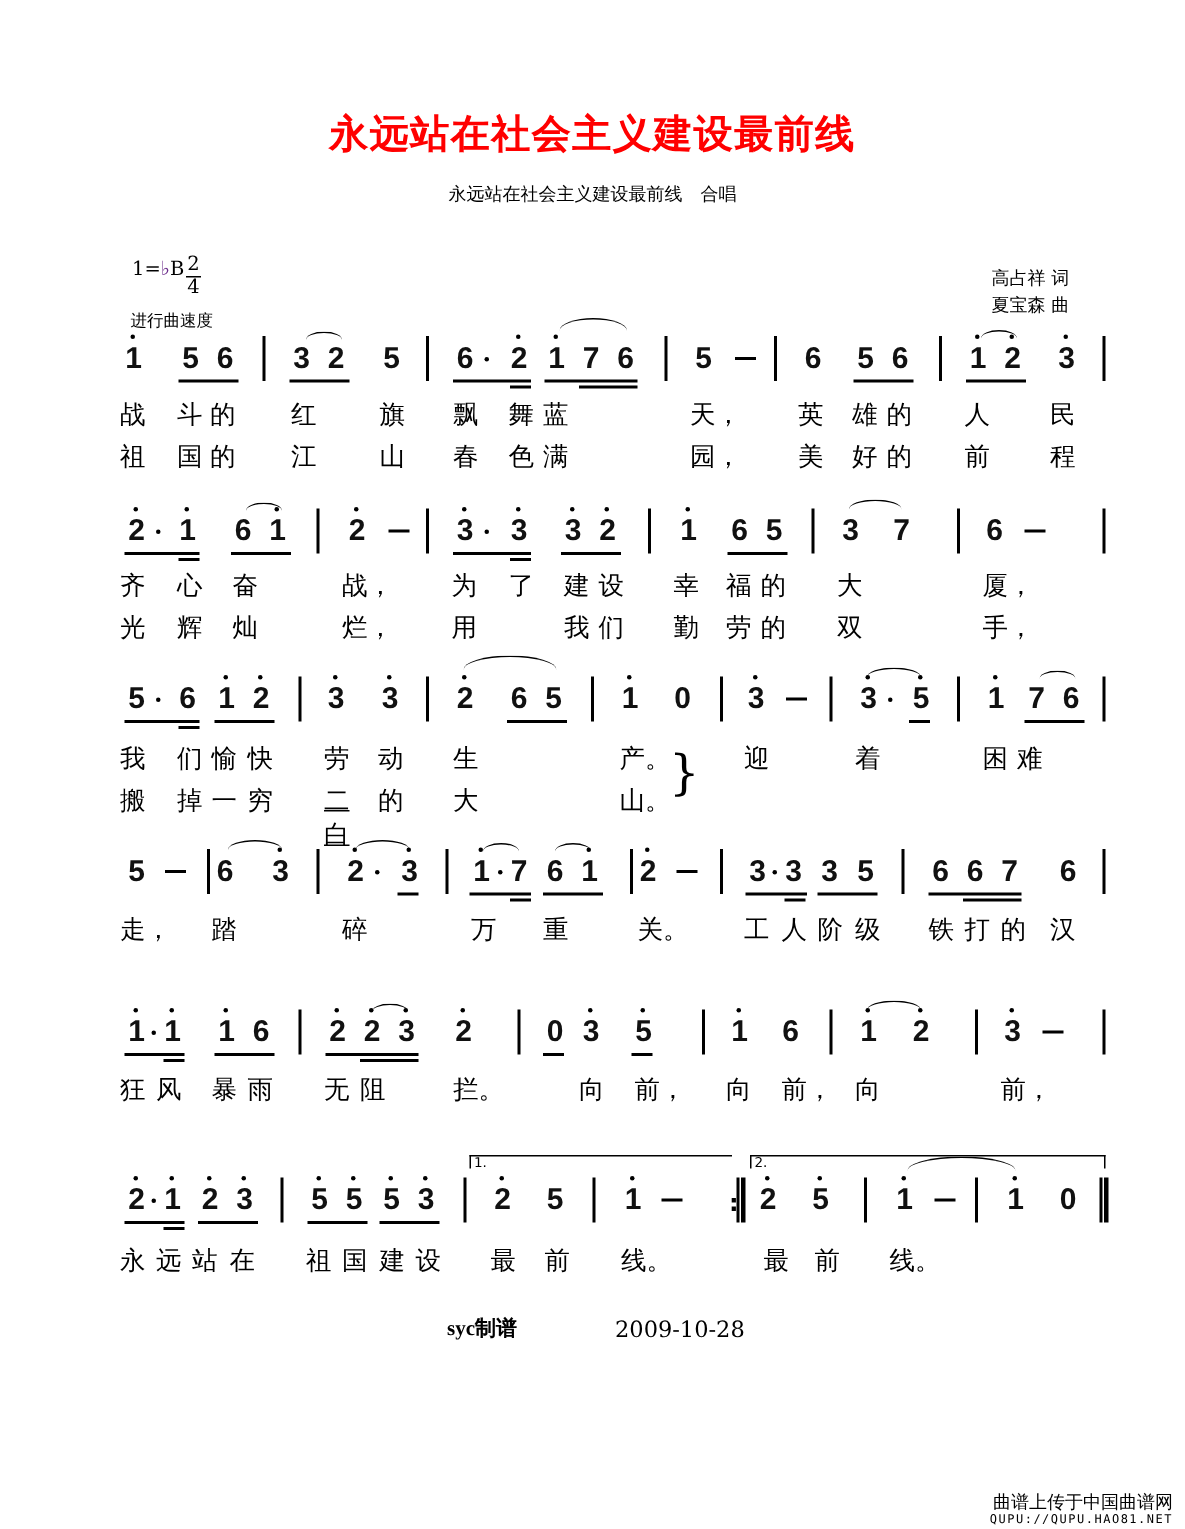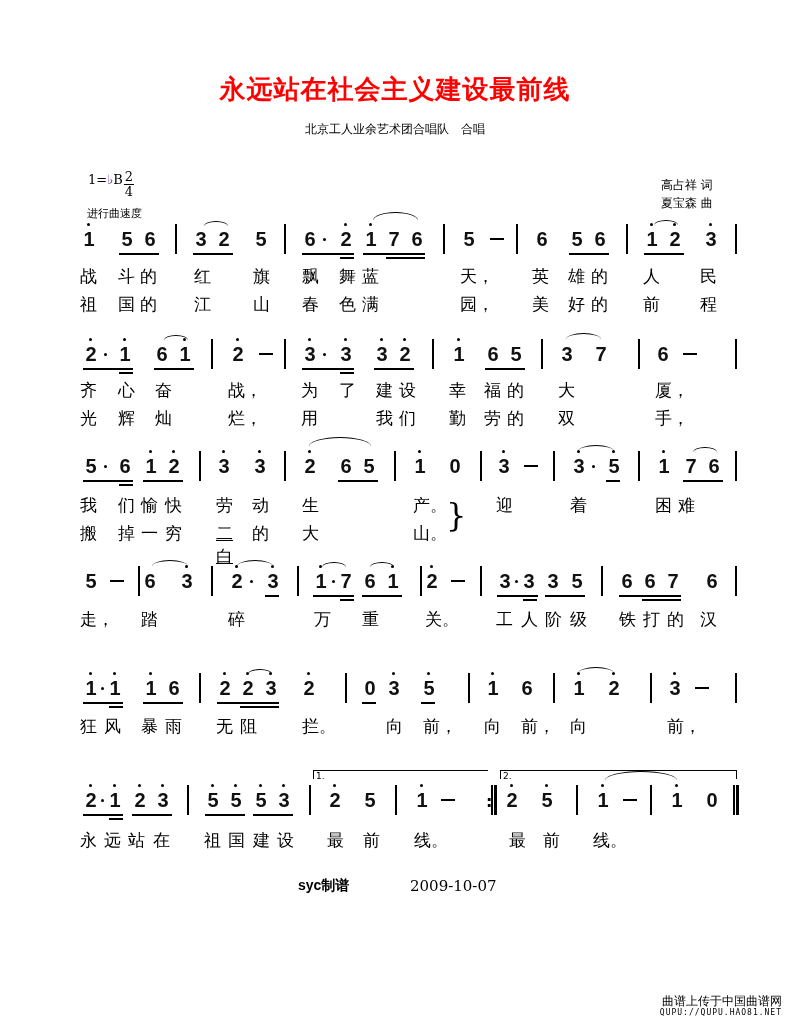--- a/index.html
+++ b/index.html
@@ -24,30 +24,30 @@
   .ul { position:absolute; height:1.5px; background:#000; top:29px; }
   .ul2 { position:absolute; height:1.5px; background:#000; top:33px; }
   .slur { position:absolute; border-top:1.5px solid #000; border-radius:50% 50% 0 0; height:10px; }
 
   .lyr { position:absolute; font-size:17px; font-family:"DejaVu Sans", sans-serif; letter-spacing:0; }
   .brace { position:absolute; font-size:32px; font-family:"DejaVu Serif", serif; }
 
   .volta { position:absolute; border-top:1.5px solid #000; border-left:1.5px solid #000; height:8px; font-size:9px; padding-left:2px; }
   .volta.r { border-right:1.5px solid #000; }
 
-  #sig { left:298px; top:877px; font-family:Liberation Sans, sans-serif; font-weight:bold; font-size:14px; }
+  #sig { left:298px; top:877px; font-family:Liberation Serif, serif; font-weight:bold; font-size:14px; }
   #date { left:410px; top:877px; font-family:"DejaVu Serif", serif; font-size:15px; }
   #wm1 { right:8px; top:993px; font-size:12px; }
   #wm2 { right:8px; top:1008px; font-size:8px; font-family:"DejaVu Sans Mono", monospace; letter-spacing:1px; }
 </style>
 </head>
 <body>
 
 <div class="abs" id="title">永远站在社会主义建设最前线</div>
-<div class="abs" id="performer">北京工人业余艺术团合唱队　合唱</div>
+<div class="abs" id="performer">永远站在社会主义建设最前线　合唱</div>
 
 <div class="abs" id="key">
   <span>1=</span><span class="flat">♭</span><span>B</span>
 </div>
 <div class="abs" id="meter">
   <div>2</div>
   <div style="border-top:1px solid #000;width:10px;margin:0 auto;"></div>
   <div>4</div>
 </div>
 <div class="abs" id="tempo">进行曲速度</div>
@@ -419,15 +419,15 @@
   <span class="abs" style="left:197px">设</span>
   <span class="abs" style="left:247px">最</span>
   <span class="abs" style="left:283px">前</span>
   <span class="abs" style="left:334px;width:40px">线。</span>
   <span class="abs" style="left:429px">最</span>
   <span class="abs" style="left:463px">前</span>
   <span class="abs" style="left:513px;width:40px">线。</span>
 </div>
 
 <div class="abs" id="sig">syc制谱</div>
-<div class="abs" id="date">2009-10-07</div>
+<div class="abs" id="date">2009-10-28</div>
 <div class="abs" id="wm1">曲谱上传于中国曲谱网</div>
 <div class="abs" id="wm2">QUPU://QUPU.HAO81.NET</div>
 
 </body></html>

